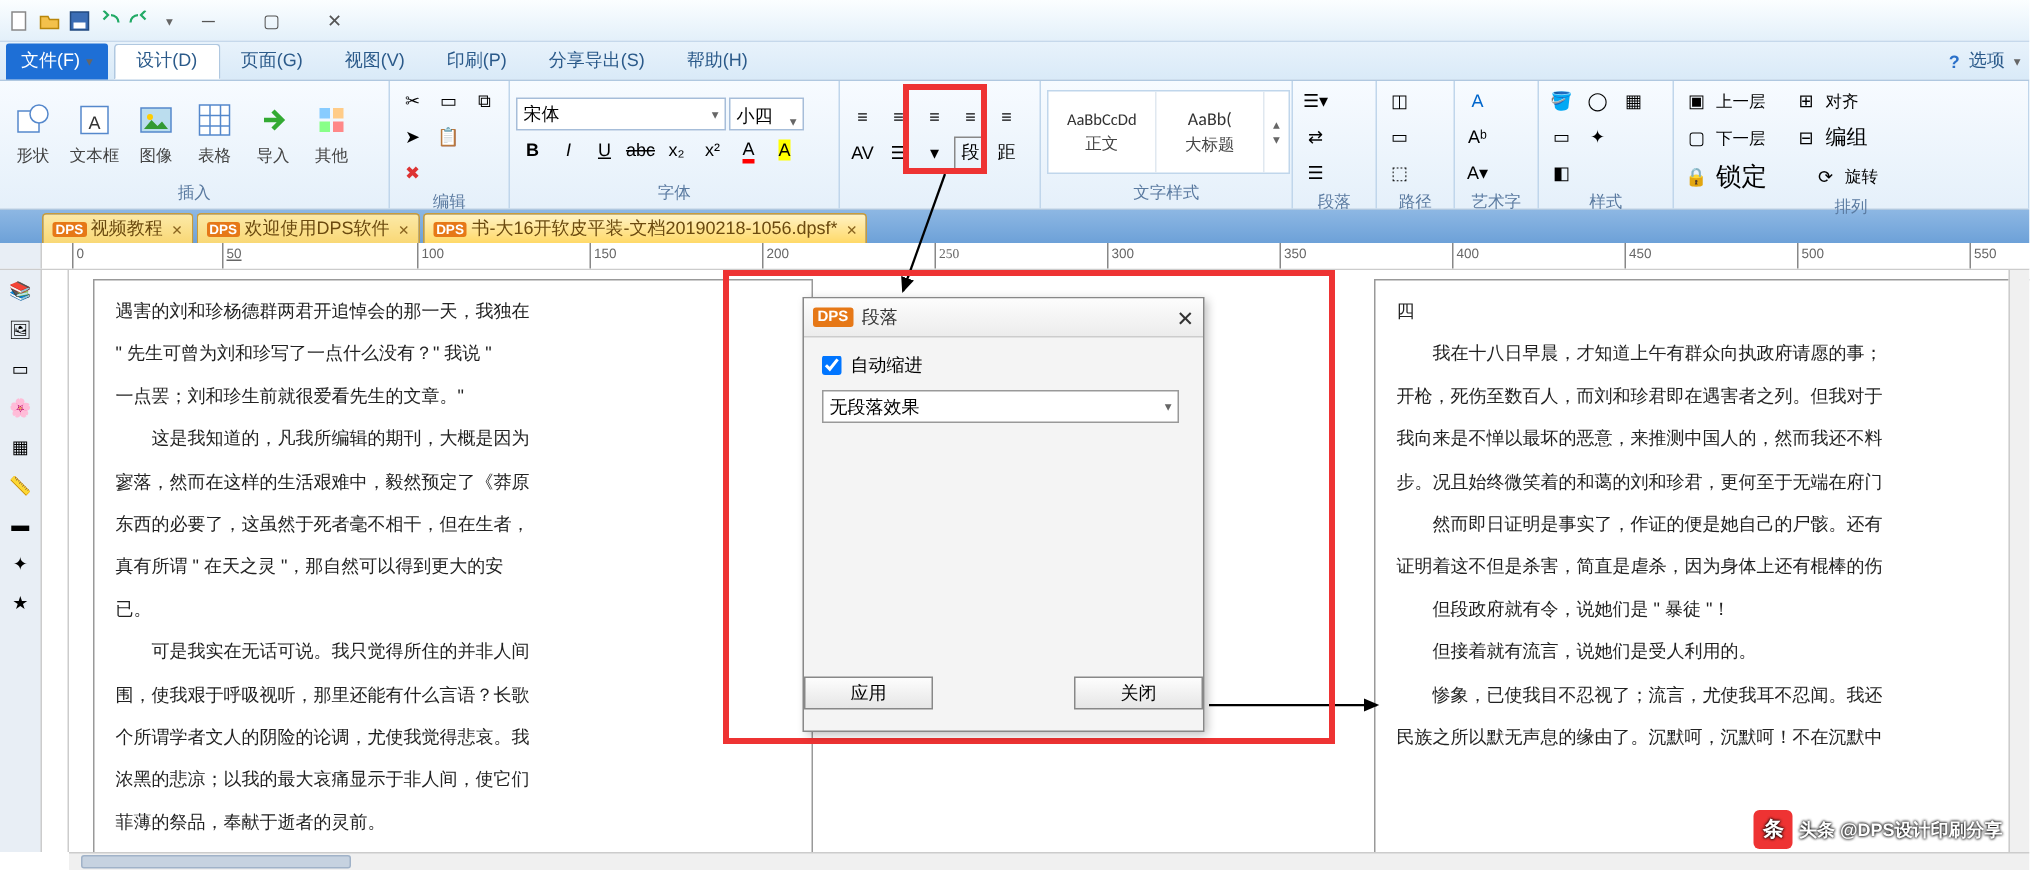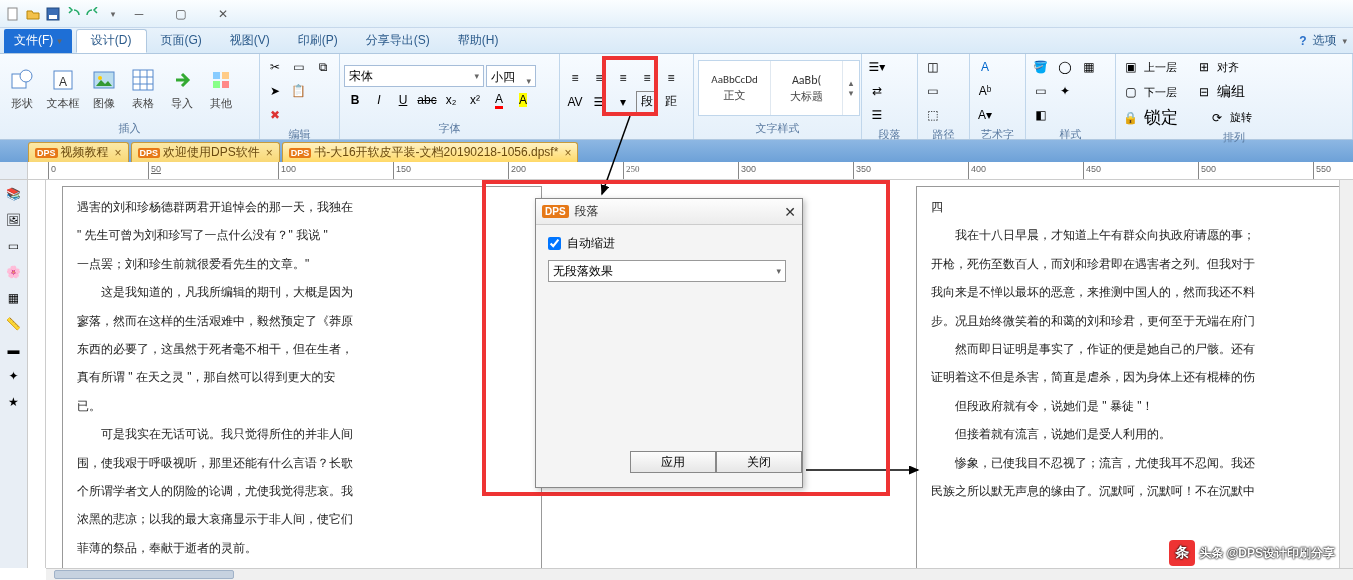--- a/index.html
+++ b/index.html
@@ -56,21 +56,21 @@
 .red-box.dialog-highlight{left:482px;top:180px;width:408px;height:316px;z-index:50}
 .arrow-svg{position:absolute;pointer-events:none;z-index:49}
 .dialog{position:absolute;left:535px;top:198px;width:268px;height:290px;background:#f4f4f4;border:1px solid #888;box-shadow:2px 2px 6px rgba(0,0,0,.25);z-index:60}
 .dialog-tb{height:26px;background:linear-gradient(#fdfdfd,#ececec);display:flex;align-items:center;padding:0 6px;border-bottom:1px solid #ccc}
 .dialog-tb .dps-badge{background:#e67817;color:#fff;font-size:10px;padding:1px 3px;border-radius:2px;margin-right:6px;font-weight:bold}
 .dialog-title{color:#333;font-size:12px;flex:1}
 .dialog-close{cursor:pointer;font-size:14px;color:#333}
 .dialog-body{padding:10px 12px}
 .chk-row{display:flex;align-items:center;gap:6px;margin-bottom:8px}
 .combo{width:238px;height:22px;border:1px solid #999;background:#fff;display:flex;align-items:center;justify-content:space-between;padding:0 4px}
-.dialog-btns{position:absolute;bottom:14px;left:0;right:0;display:flex;justify-content:flex-end;}
+.dialog-btns{position:absolute;bottom:14px;left:0;right:0;display:flex;justify-content:space-between;}
 .dlg-btn{width:86px;height:22px;border:1px solid #888;background:linear-gradient(#fdfdfd,#e6e6e6);display:flex;align-items:center;justify-content:center;cursor:pointer}
 .watermark{position:absolute;right:18px;bottom:14px;font-size:22px;color:#fff;font-weight:bold;text-shadow:0 0 2px #000,0 0 2px #000;z-index:70;display:flex;align-items:center;gap:4px}
 .wm-icon{width:26px;height:26px;background:#e33;border-radius:4px;display:flex;align-items:center;justify-content:center;color:#fff;font-size:14px}
 .hscroll{position:absolute;left:46px;right:0;bottom:0;height:12px;background:#f0f0f0;border-top:1px solid #ccc}
 .hscroll-thumb{position:absolute;left:8px;top:1px;width:180px;height:9px;background:#c6d2e0;border:1px solid #a0b2c8;border-radius:2px}
 .chevron{font-size:9px;color:#666}
 .vsc{position:absolute;right:0;top:180px;bottom:12px;width:14px;background:#f0f0f0;border-left:1px solid #ccc}
 </style>
 </head>
 <body>

